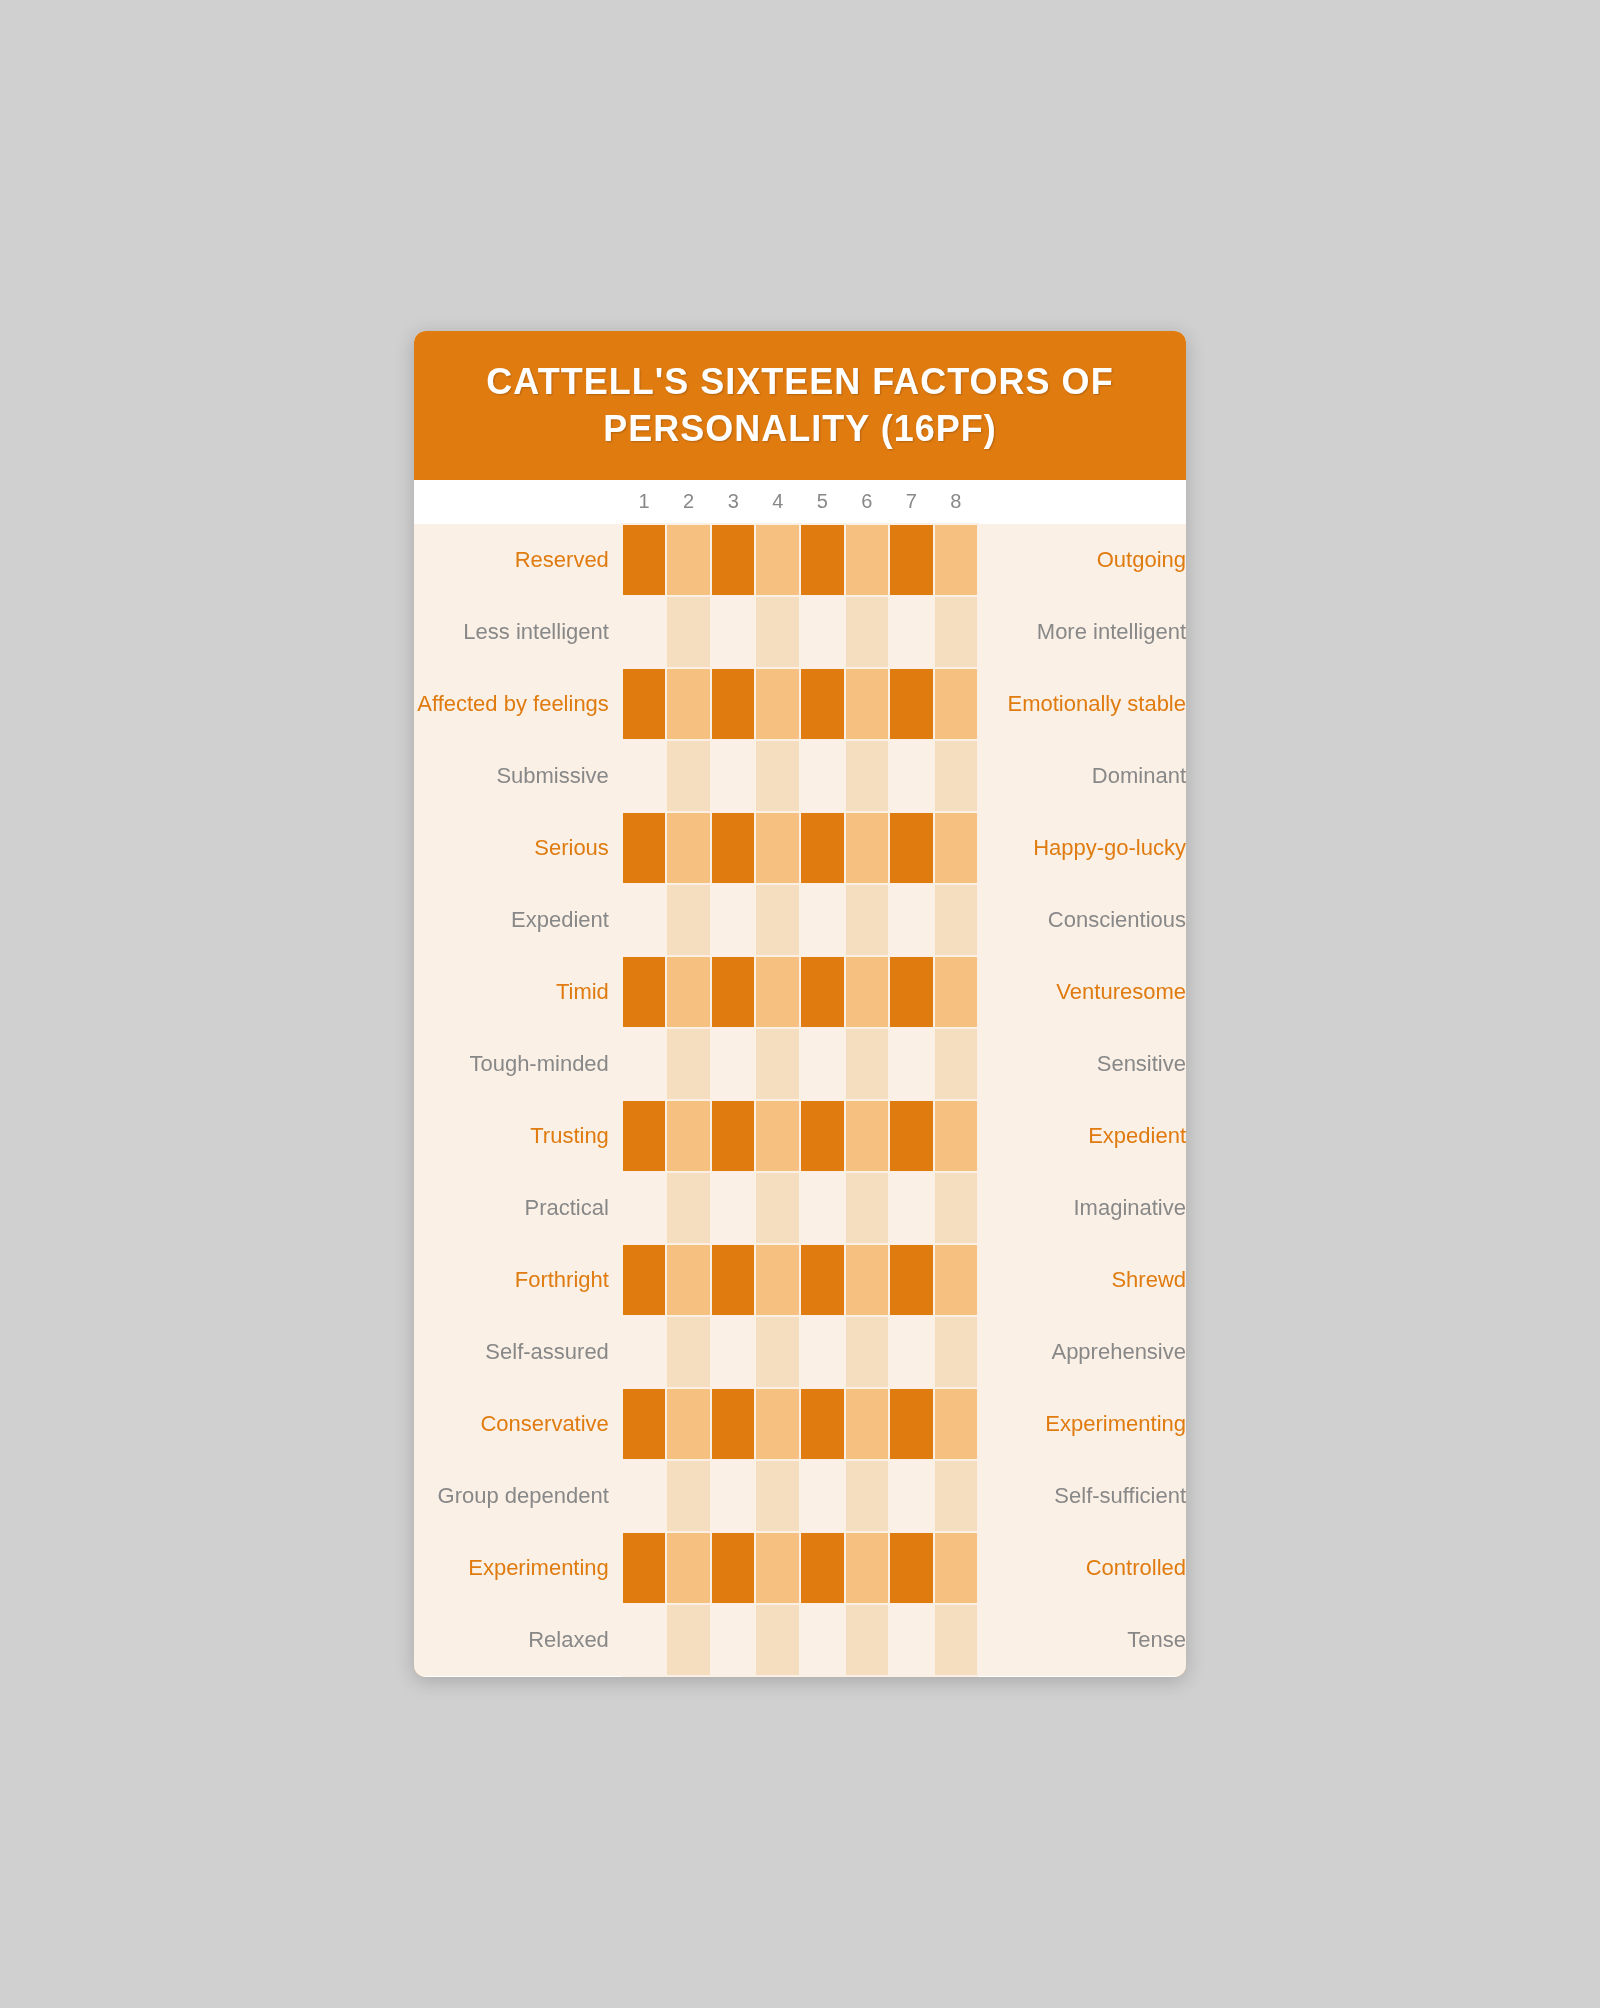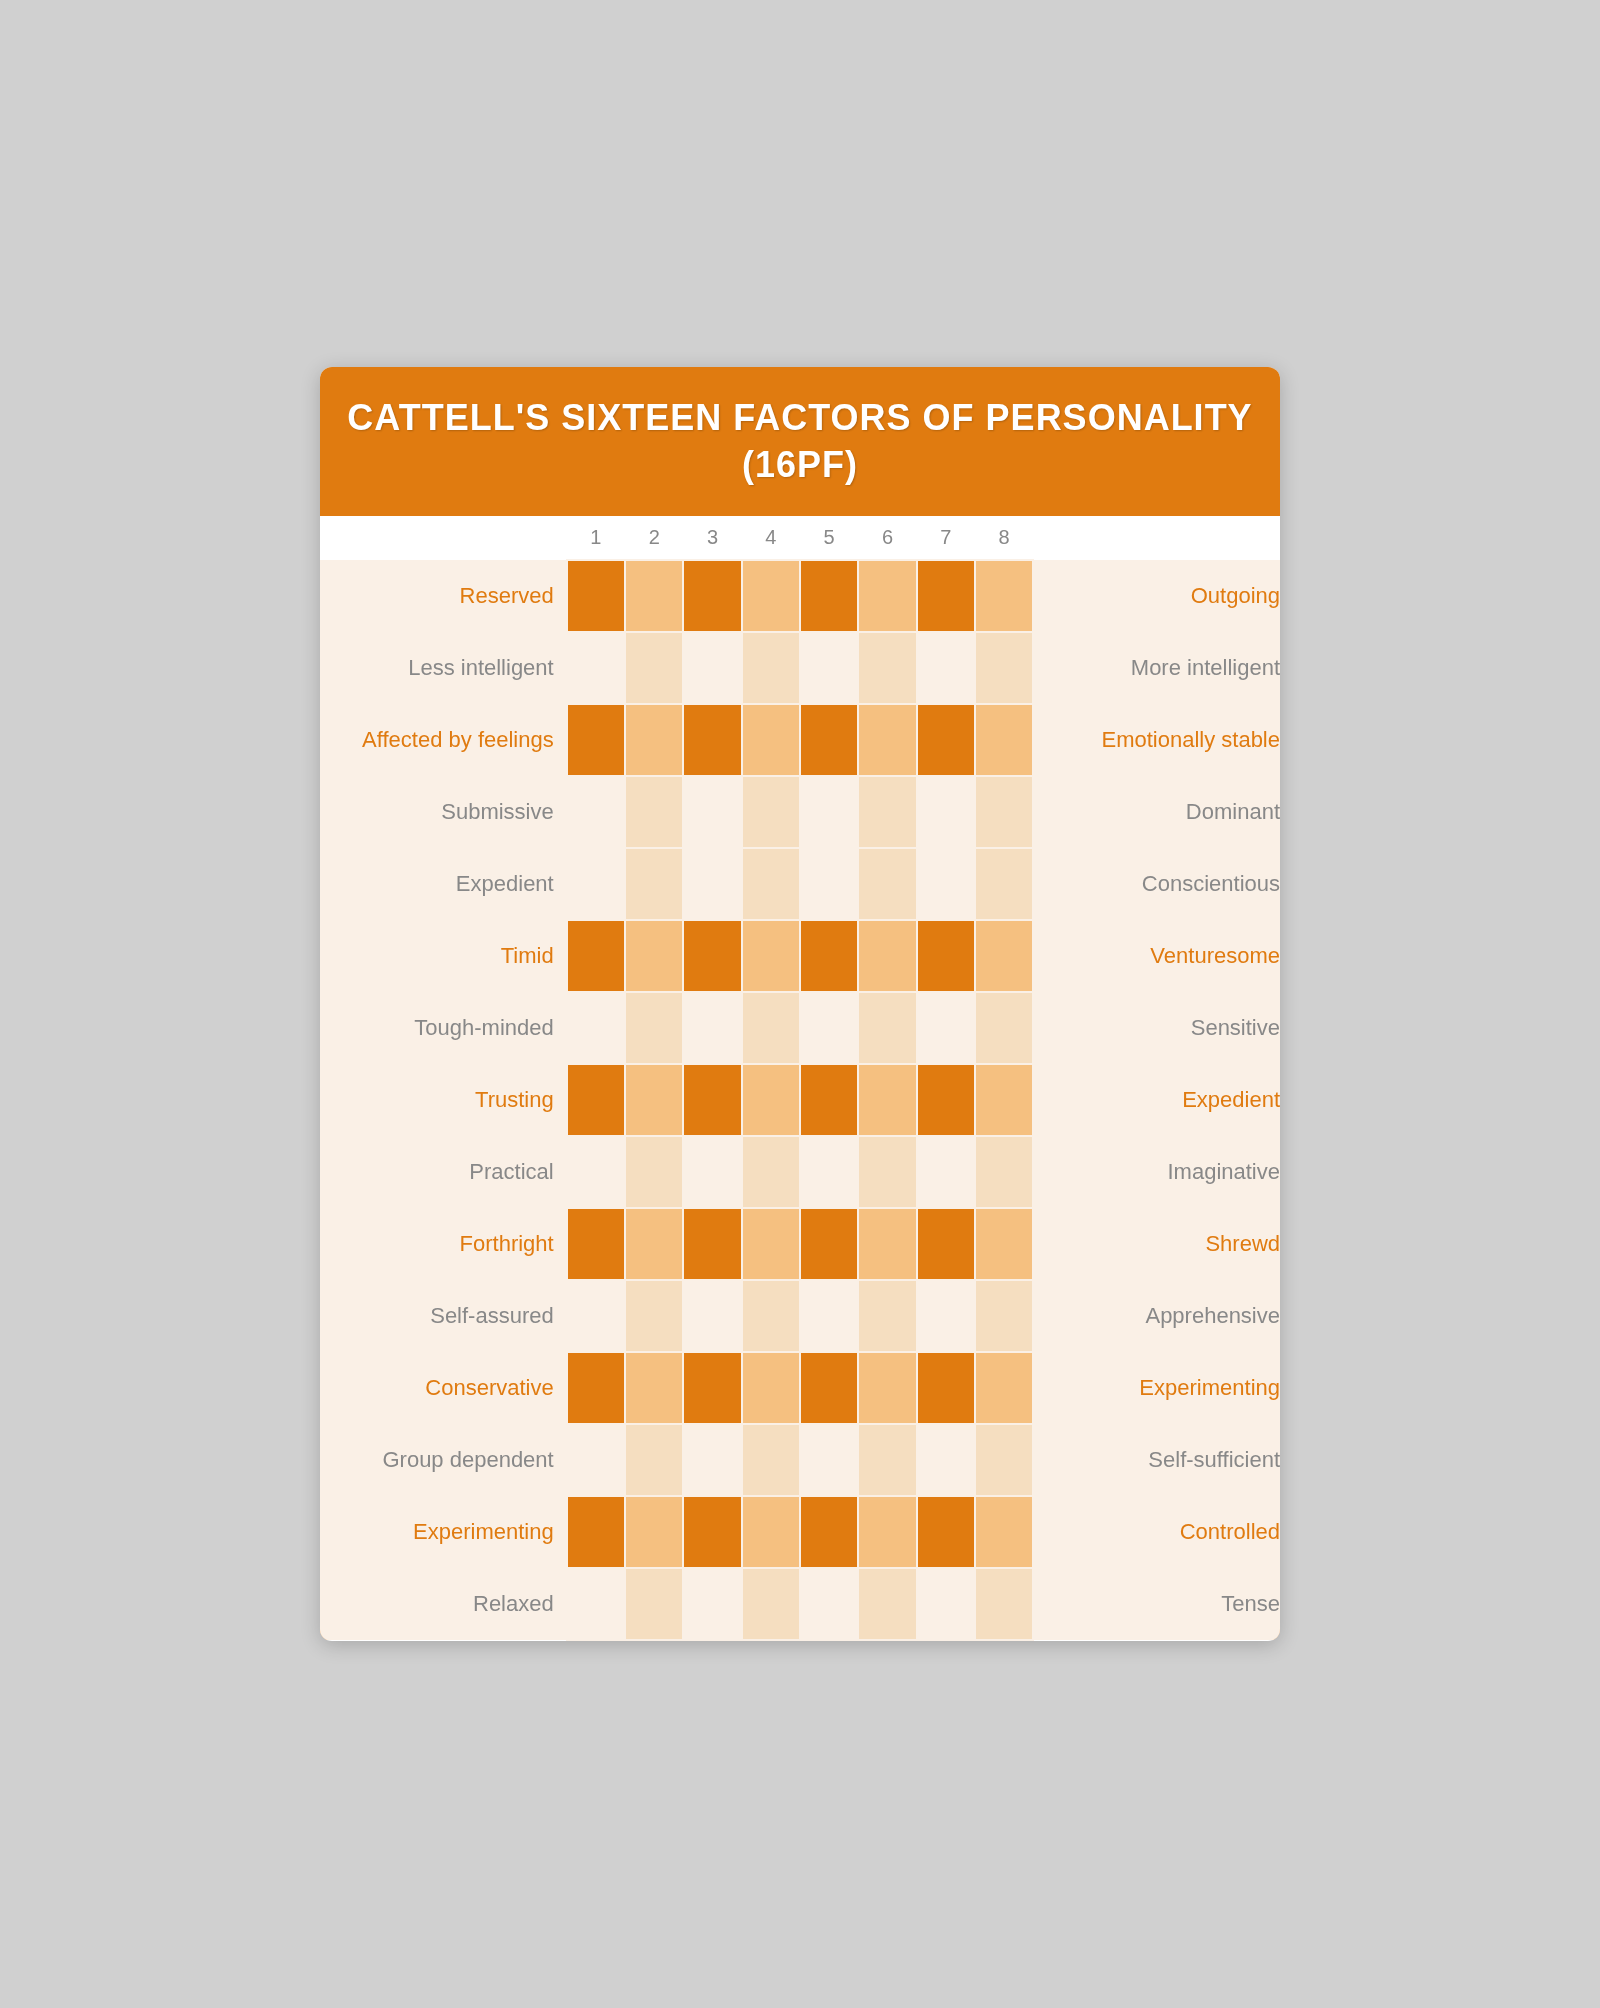--- a/index.html
+++ b/index.html
@@ -8,21 +8,21 @@
       display: flex;
       justify-content: center;
       align-items: center;
       min-height: 2008px;
       font-family: Arial, sans-serif;
     }
     .card {
       background: #fff;
       border-radius: 12px;
       overflow: hidden;
-      width: 960px;
+      width: 772px;
       box-shadow: 0 4px 20px rgba(0,0,0,0.2);
       margin: 40px auto;
     }
     .header {
       background: #E07B10;
       padding: 28px 20px;
       text-align: center;
     }
     .header-title {
       color: #fff;
@@ -182,20 +182,32 @@
             <td class="num-cell"></td>
             <td class="num-cell alt"></td>
             <td class="num-cell"></td>
             <td class="num-cell alt"></td>
             <td class="num-cell"></td>
             <td class="num-cell alt"></td>
             <td class="num-cell"></td>
             <td class="num-cell alt"></td>
             <td class="right-label">Dominant</td>
           </tr>
+          <tr class="row-orange">
+            <td class="left-label">Serious</td>
+            <td class="num-cell"></td>
+            <td class="num-cell alt"></td>
+            <td class="num-cell"></td>
+            <td class="num-cell alt"></td>
+            <td class="num-cell"></td>
+            <td class="num-cell alt"></td>
+            <td class="num-cell"></td>
+            <td class="num-cell alt"></td>
+            <td class="right-label">Happy-go-lucky</td>
+          </tr>
           <tr class="row-plain">
             <td class="left-label">Expedient</td>
             <td class="num-cell"></td>
             <td class="num-cell alt"></td>
             <td class="num-cell"></td>
             <td class="num-cell alt"></td>
             <td class="num-cell"></td>
             <td class="num-cell alt"></td>
             <td class="num-cell"></td>
             <td class="num-cell alt"></td>

